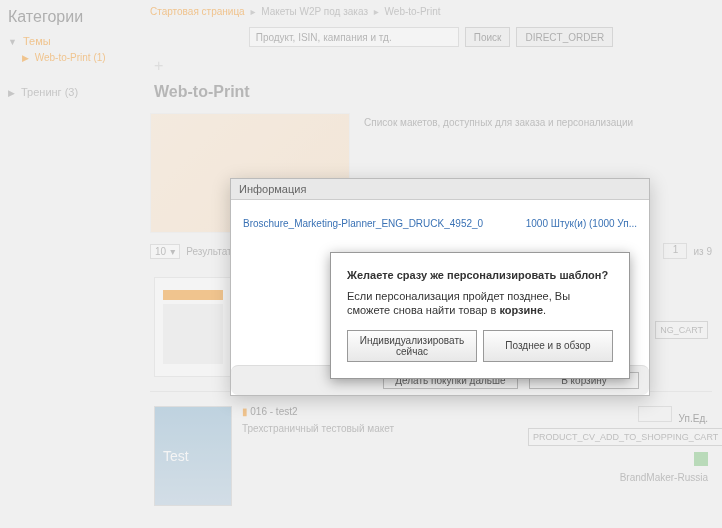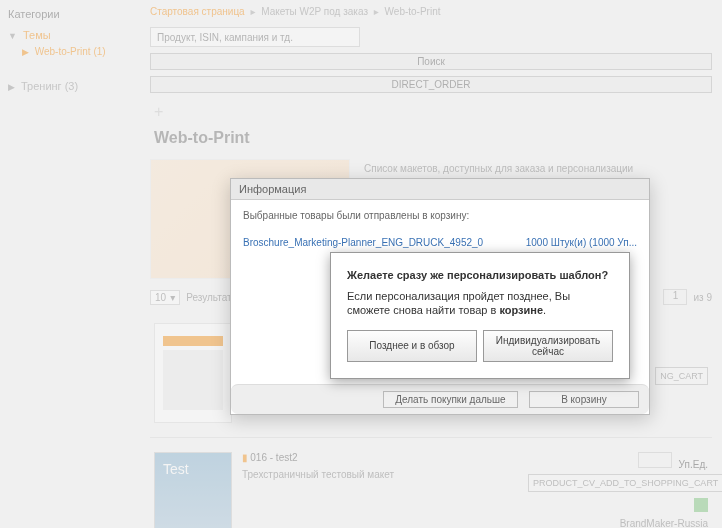--- a/index.html
+++ b/index.html
@@ -1,50 +1,50 @@
 <!DOCTYPE html>
 <html><head>
 <meta charset="utf-8">
 <style>
   * { box-sizing: border-box; margin: 0; padding: 0; }
   body { font-family: Arial, sans-serif; font-size: 11px; color: #555; background: #f5f5f5; width: 722px; height: 528px; overflow: hidden; position: relative; }
   
   .layout { display: flex; height: 100%; }
   .sidebar { width: 140px; padding: 8px; background: #f7f7f7; }
-  .sidebar-title { color: #666; font-size: 11px; margin-bottom: 6px; }
+  .sidebar-title { color: #666; font-size: 16px; margin-bottom: 6px; }
   .tree-item { color: #999; font-size: 11px; padding: 3px 0; cursor: pointer; }
   .tree-item.active { color: #f7941d; }
   .tree-sub { padding-left: 14px; color: #f7941d; font-size: 10px; padding-top: 2px; padding-bottom: 2px; }
   .tree-bullet { color: #999; font-size: 9px; margin-right: 3px; }
   
   .main { flex: 1; padding: 6px 10px; position: relative; }
   .breadcrumb { font-size: 10px; color: #999; margin-bottom: 10px; }
   .breadcrumb a { color: #f7941d; text-decoration: none; }
   .bc-sep { color: #aaa; margin: 0 3px; }
   
-  .searchbar { display: flex; justify-content: center; gap: 6px; margin-bottom: 10px; flex-direction: column; }
+  .searchbar { display: flex; justify-content: center; gap: 6px; margin-bottom: 10px; }
   .search-input { width: 210px; height: 20px; border: 1px solid #ccc; padding: 0 6px; font-size: 10px; color: #aaa; }
   .btn-thin { border: 1px solid #bbb; background: #f0f0f0; font-size: 10px; padding: 2px 8px; color: #666; cursor: pointer; }
   
   .add-icon { color: #ccc; font-size: 16px; margin: 8px 0 4px 4px; }
   
   .page-title { font-size: 16px; color: #777; font-weight: bold; margin: 8px 0 12px 4px; }
   
   .hero { display: flex; gap: 14px; margin-bottom: 10px; }
   .hero-img { width: 200px; height: 120px; background: linear-gradient(135deg, #fde8d0 0%, #fbe0c0 100%); border: 1px solid #eee; }
   .hero-desc { font-size: 10px; color: #888; padding-top: 4px; }
   
   .results-bar { display: flex; align-items: center; gap: 6px; font-size: 10px; color: #888; margin-bottom: 10px; }
   .dropdown { border: 1px solid #ccc; padding: 1px 4px; background: #fff; display: inline-flex; align-items: center; gap: 4px; }
   .spacer { flex: 1; }
   .page-box { border: 1px solid #ccc; width: 24px; height: 16px; text-align: center; }
   
   .card { display: flex; gap: 10px; padding: 8px 4px; }
   .thumb { width: 78px; height: 100px; background: #fff; border: 1px solid #ddd; display: flex; align-items: center; justify-content: center; flex-direction: column; }
-  .thumb-test { width: 78px; height: 100px; background: linear-gradient(180deg, #8ab5d1 0%, #b5cde0 100%); color: #fff; font-size: 14px; display: flex; align-items: flex-start; justify-content: flex-start; padding: 8px; border: 1px solid #ccc; }
+  .thumb-test { width: 78px; height: 100px; background: linear-gradient(180deg, #8ab5d1 0%, #b5cde0 100%); color: #fff; font-size: 14px; display: flex; align-items: center; justify-content: flex-start; padding: 8px; border: 1px solid #ccc; }
   .card-info { flex: 1; font-size: 10px; color: #888; }
   .card-title { margin-bottom: 6px; color: #666; }
   .card-actions { width: 180px; text-align: right; font-size: 10px; }
   .qty-box { border: 1px solid #ccc; width: 34px; height: 16px; display: inline-block; margin-right: 4px; }
   .btn-cart { border: 1px solid #bbb; background: #f8f8f8; font-size: 9px; padding: 3px 4px; color: #888; margin-top: 4px; display: inline-block; }
   .green-sq { width: 14px; height: 14px; background: #7dc67d; display: inline-block; margin-top: 6px; }
   .brand-label { font-size: 10px; color: #888; margin-top: 4px; }
   
   
   .overlay { position: absolute; inset: 0; background: rgba(235,235,235,0.55); z-index: 10; }
@@ -155,35 +155,34 @@
       </div>
     </div>
   </div>
 </div>
 
 <div class="overlay"></div>
 
 <div class="modal-outer">
   <div class="modal-title">Информация</div>
   <div class="modal-body">
-    <div class="modal-msg">Выбранные товары были отправлены в корзину:</div>
     <div class="modal-item">
       <a>Broschure_Marketing-Planner_ENG_DRUCK_4952_0</a>
       <span class="modal-item-qty">1000 Штук(и) (1000 Уп...</span>
     </div>
     <div style="height:110px"></div>
   </div>
   <div class="modal-footer">
     <button class="btn-thin" style="width:135px">Делать покупки дальше</button>
     <button class="btn-thin" style="width:110px;margin-left:8px">В корзину</button>
   </div>
 </div>
 
 <div class="inner-modal">
   <div class="inner-q">Желаете сразу же персонализировать шаблон?</div>
   <div class="inner-p">
     <span>Если персонализация пройдет позднее, Вы сможете снова найти товар в </span><b>корзине</b><span>.</span>
   </div>
   <div class="inner-btns">
+    <button>Индивидуализировать сейчас</button>
     <button>Позднее и в обзор</button>
-    <button>Индивидуализировать сейчас</button>
   </div>
 </div>
 
 </body></html>

